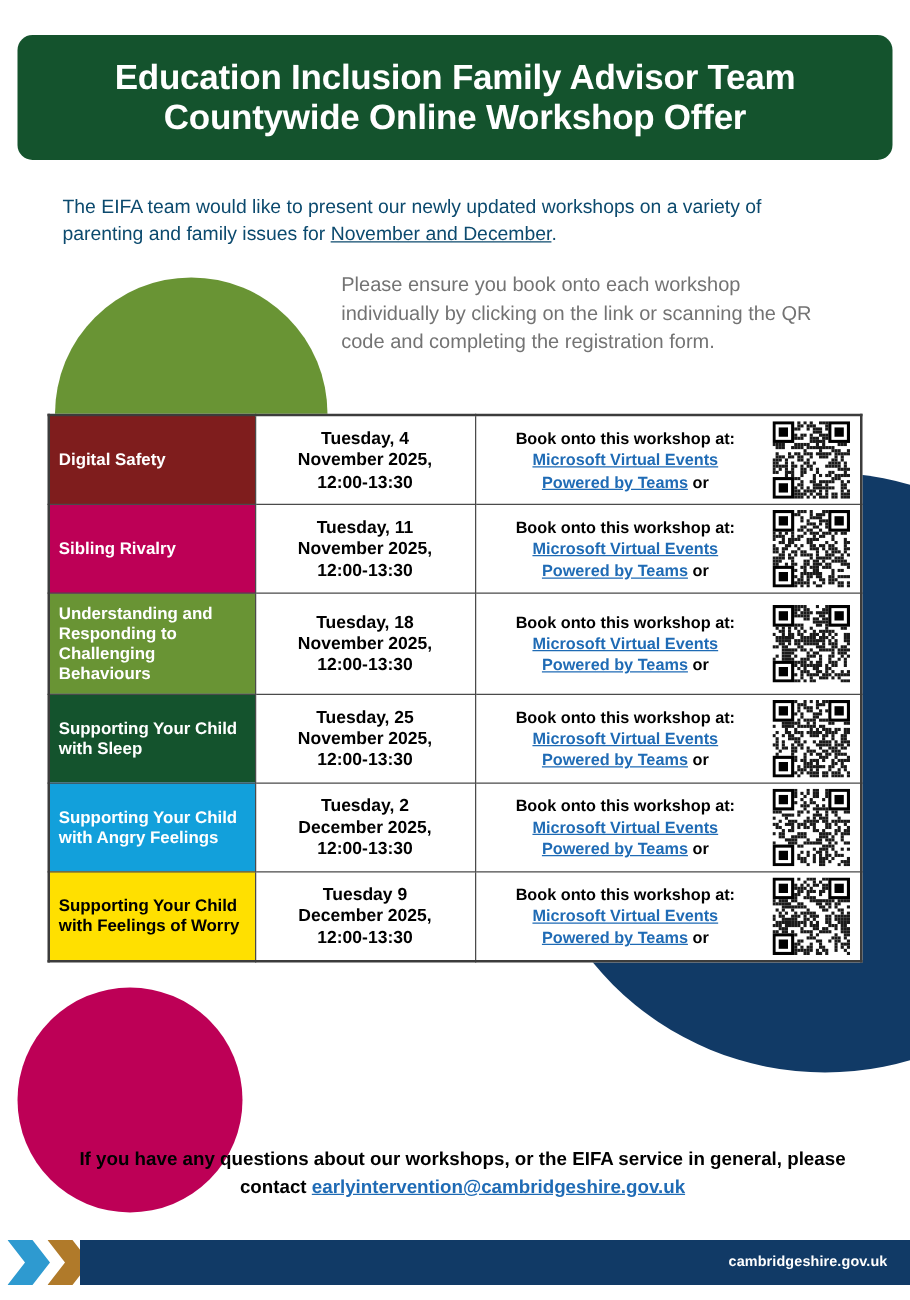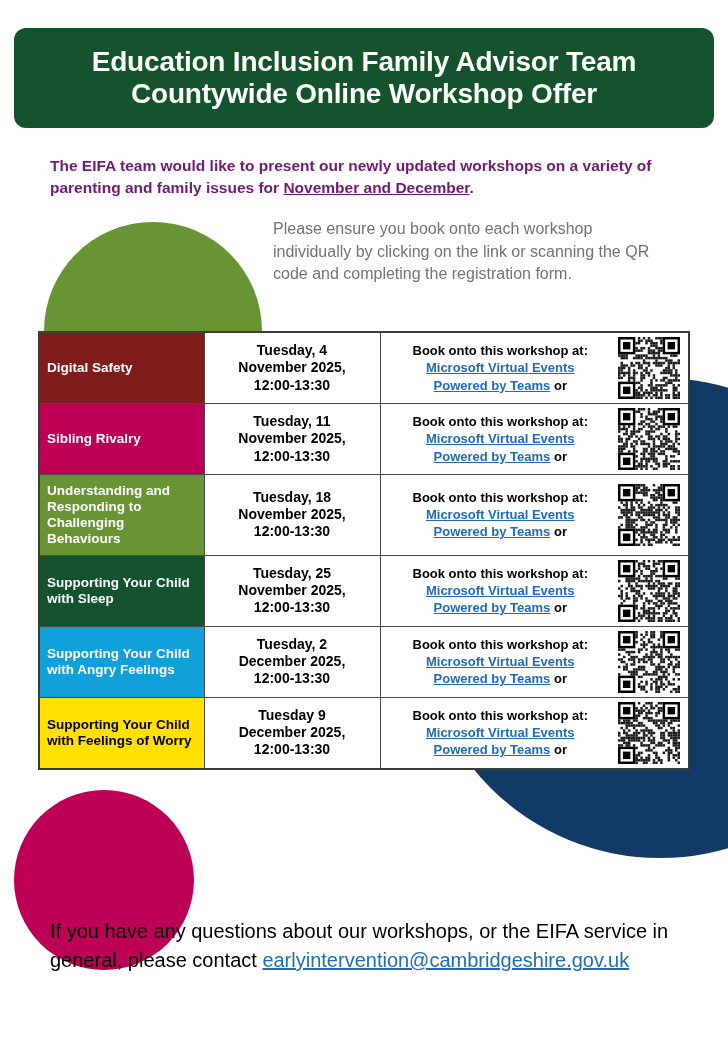--- a/index.html
+++ b/index.html
@@ -35,21 +35,21 @@
     box-sizing:border-box;padding:4px 18px;
   }
   #header-title{
     color:#ffffff;font-weight:bold;font-size:28px;line-height:1.13;
     text-align:center;letter-spacing:-0.2px;white-space:pre-line;
   }
 
   
   #intro-text{
     position:absolute;left:50px;top:155px;width:620px;
-    font-size:15.5px;font-weight:bold;color:#701a75;line-height:1.45;
+    font-size:15.5px;font-weight:normal;color:#0c4a6e;line-height:1.45;
   }
   #intro-text .u{text-decoration:underline;}
 
   #booking-note{
     position:absolute;left:273px;top:218px;width:400px;
     font-size:16px;font-weight:normal;color:#737373;line-height:1.42;
   }
 
   
   #workshop-table{
@@ -85,21 +85,21 @@
   .qr{
     width:62px;height:62px;flex:0 0 62px;
     background:#ffffff;
     position:relative;
   }
   .qr svg{display:block;width:62px;height:62px;}
 
   
   #contact-text{
     position:absolute;left:50px;top:917px;width:640px;
-    font-size:20px;font-weight:normal;color:#000;line-height:1.45;
+    font-size:15px;font-weight:bold;color:#000;line-height:1.45;text-align:center;
   }
   #contact-text .mail{color:#1f6bb5;text-decoration:underline;}
 
   
   #footer{
     position:absolute;left:0;bottom:8px;width:728px;height:44px;
   }
   #footer-bar{
     position:absolute;left:64px;top:4px;width:664px;height:36px;
     background:#113a66;
@@ -1763,14 +1763,25 @@
                 </svg>
               </div>
             </div>
           </td>
         </tr>
       </tbody>
   </table>
 
   <div id="contact-text"><span>If you have any questions about our workshops, or the EIFA service in general, please contact </span><a class="mail" href="#">earlyintervention@cambridgeshire.gov.uk</a></div>
 
+  <div id="footer">
+    <svg class="chev" id="chev-blue" viewBox="0 0 34 36">
+      <polygon points="0,0 20,0 34,18 20,36 0,36 14,18" fill="#2e9ad0"></polygon>
+    </svg>
+    <svg class="chev" id="chev-gold" viewBox="0 0 34 36">
+      <polygon points="0,0 20,0 34,18 20,36 0,36 14,18" fill="#b07a2a"></polygon>
+    </svg>
+    <div id="footer-bar">
+      <span id="footer-url">cambridgeshire.gov.uk</span>
+    </div>
+  </div>
 
 </div>
 
 </body></html>

